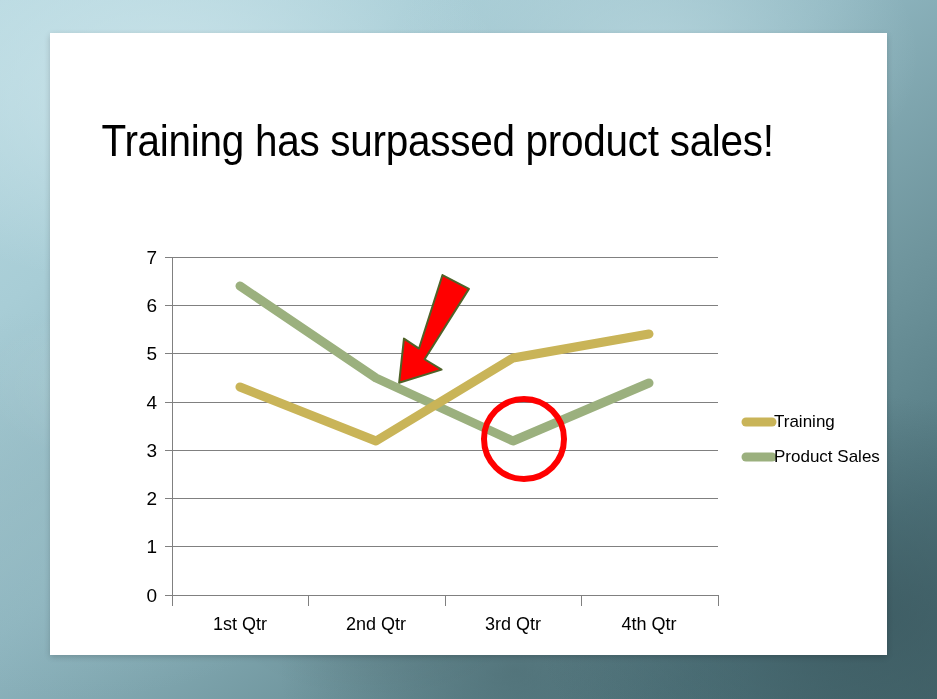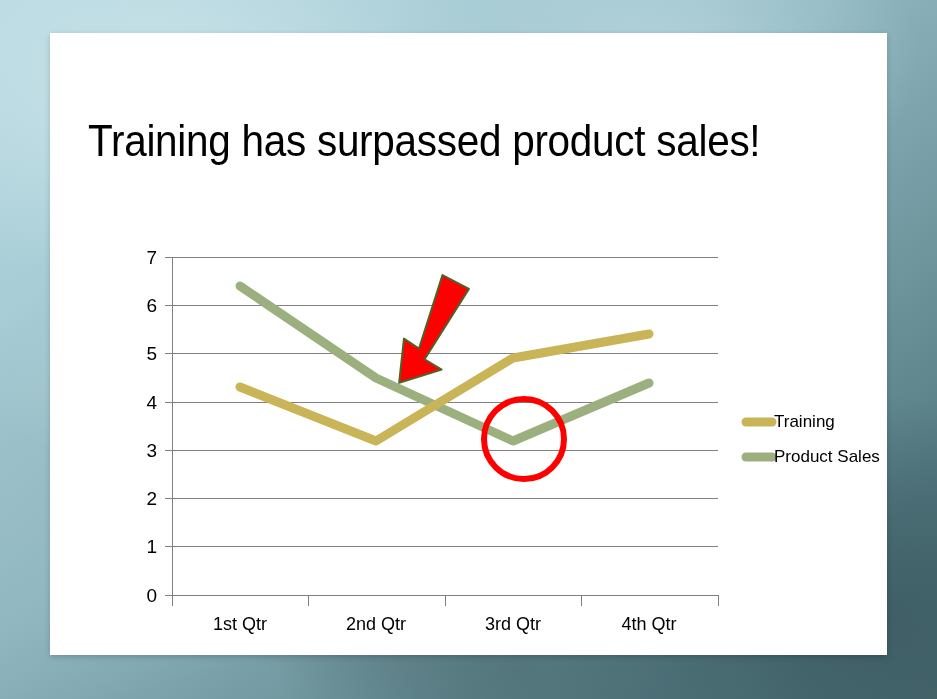--- a/index.html
+++ b/index.html
@@ -40,20 +40,21 @@
 
   
   #slide-sheet {
     position: absolute;
     left: 50px;
     top: 33px;
     width: 837px;
     height: 622px;
     background: #ffffff;
     box-shadow: 0 2px 6px rgba(0,0,0,0.18);
+    text-align: center;
   }
 
   
   #slide-title {
     position: absolute;
     left: 38px;
     top: 85px;
     width: 760px;
     font-size: 44px;
     line-height: 1.05;

